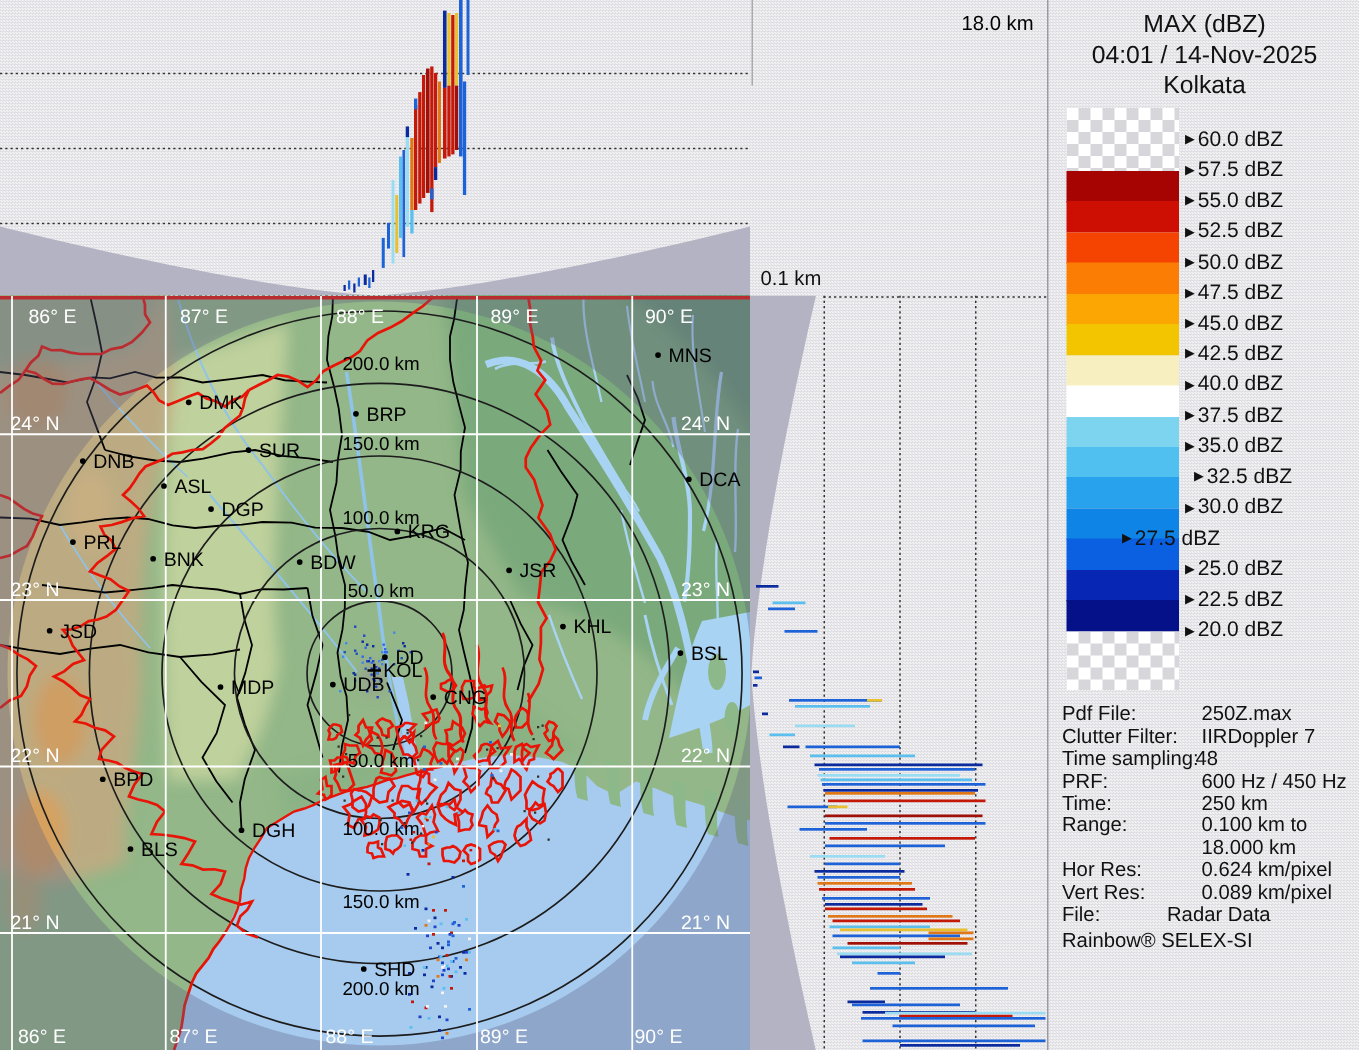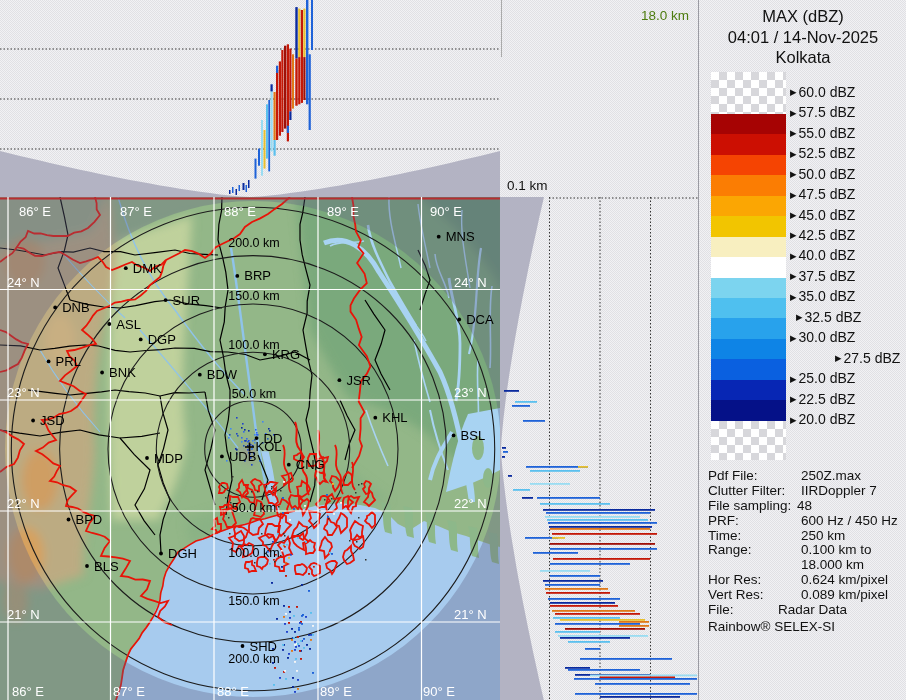--- a/index.html
+++ b/index.html
@@ -133,21 +133,21 @@
 <rect x="568" y="669.0" width="72" height="1.8" fill="#1e62d8"></rect>
 <rect x="575" y="674.0" width="75" height="1.8" fill="#0a2a9e"></rect>
 <rect x="590" y="674.5" width="107" height="1.8" fill="#9adcf2"></rect>
 <rect x="600" y="676.5" width="75" height="1.8" fill="#c41808"></rect>
 <rect x="574" y="678.0" width="123" height="1.8" fill="#1e62d8"></rect>
 <rect x="595" y="683.0" width="95" height="1.8" fill="#1e62d8"></rect>
 <rect x="575" y="693.0" width="122" height="1.8" fill="#1e62d8"></rect>
 <rect x="600" y="696.0" width="80" height="1.8" fill="#0a2a9e"></rect>
 </svg>
 
-<div class="abs" style="left:641px;top:8px;font-size:13.5px;color:#4d7c0f">18.0 km</div>
+<div class="abs" style="left:641px;top:8px;font-size:13.5px;color:#000000">18.0 km</div>
 <div class="abs" style="left:507px;top:178px;font-size:13.5px;color:#111">0.1 km</div>
 <div class="abs" style="left:501px;top:0;width:1px;height:57px;background:#aaa"></div>
 
 <div class="abs" style="left:698px;top:0;width:1px;height:700px;background:#9a9aa2"></div>
 
 <div class="ttl" style="top:7px;font-size:16.5px">MAX (dBZ)</div>
 <div class="ttl" style="top:27.5px;font-size:16.5px">04:01 / 14-Nov-2025</div>
 <div class="ttl" style="top:48px;font-size:16.5px">Kolkata</div>
 <div class="checker" style="left:711px;top:71.5px;width:75px;height:42.4px"></div>
 <div style="position:absolute;left:711px;top:113.90px;width:75px;height:20.95px;background:#a60303"></div>
@@ -172,29 +172,29 @@
 <div class="dbz" style="left:790px;top:145.15px"><span class="ar">▶</span>52.5 dBZ</div>
 <div class="dbz" style="left:790px;top:165.60px"><span class="ar">▶</span>50.0 dBZ</div>
 <div class="dbz" style="left:790px;top:186.05px"><span class="ar">▶</span>47.5 dBZ</div>
 <div class="dbz" style="left:790px;top:206.50px"><span class="ar">▶</span>45.0 dBZ</div>
 <div class="dbz" style="left:790px;top:226.95px"><span class="ar">▶</span>42.5 dBZ</div>
 <div class="dbz" style="left:790px;top:247.40px"><span class="ar">▶</span>40.0 dBZ</div>
 <div class="dbz" style="left:790px;top:267.85px"><span class="ar">▶</span>37.5 dBZ</div>
 <div class="dbz" style="left:790px;top:288.30px"><span class="ar">▶</span>35.0 dBZ</div>
 <div class="dbz" style="left:796px;top:308.75px"><span class="ar">▶</span>32.5 dBZ</div>
 <div class="dbz" style="left:790px;top:329.20px"><span class="ar">▶</span>30.0 dBZ</div>
-<div class="dbz" style="left:835px;top:349.65px"><span class="ar">▶</span>27.5 dBZ</div>
+<div class="dbz" style="left:748px;top:349.65px"><span class="ar">▶</span>27.5 dBZ</div>
 <div class="dbz" style="left:790px;top:370.10px"><span class="ar">▶</span>25.0 dBZ</div>
 <div class="dbz" style="left:790px;top:390.55px"><span class="ar">▶</span>22.5 dBZ</div>
 <div class="dbz" style="left:790px;top:411.00px"><span class="ar">▶</span>20.0 dBZ</div>
 <div class="meta" style="left:708px;top:468.0px">Pdf File:</div>
 <div class="meta" style="left:801px;top:468.0px">250Z.max</div>
 <div class="meta" style="left:708px;top:483.0px">Clutter Filter:</div>
 <div class="meta" style="left:801px;top:483.0px">IIRDoppler 7</div>
-<div class="meta" style="left:708px;top:498.0px">File sampling:</div>
+<div class="meta" style="left:708px;top:498.0px">Time sampling:</div>
 <div class="meta" style="left:797px;top:498.0px">48</div>
 <div class="meta" style="left:708px;top:512.5px">PRF:</div>
 <div class="meta" style="left:801px;top:512.5px">600 Hz / 450 Hz</div>
 <div class="meta" style="left:708px;top:527.5px">Time:</div>
 <div class="meta" style="left:801px;top:527.5px">250 km</div>
 <div class="meta" style="left:708px;top:542.0px">Range:</div>
 <div class="meta" style="left:801px;top:542.0px">0.100 km to</div>
 <div class="meta" style="left:801px;top:557.0px">18.000 km</div>
 <div class="meta" style="left:708px;top:572.0px">Hor Res:</div>
 <div class="meta" style="left:801px;top:572.0px">0.624 km/pixel</div>

